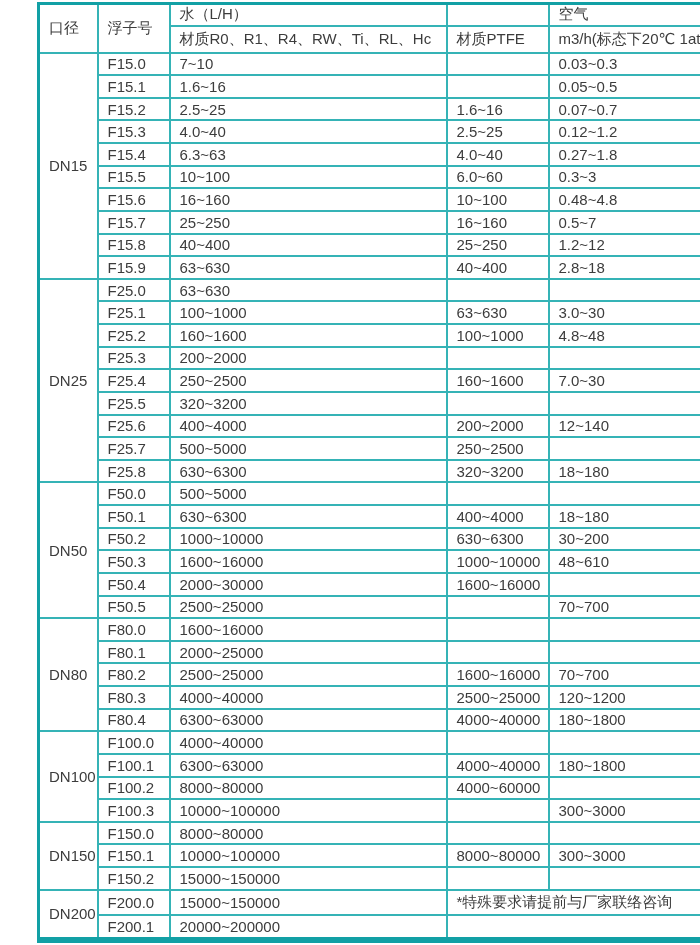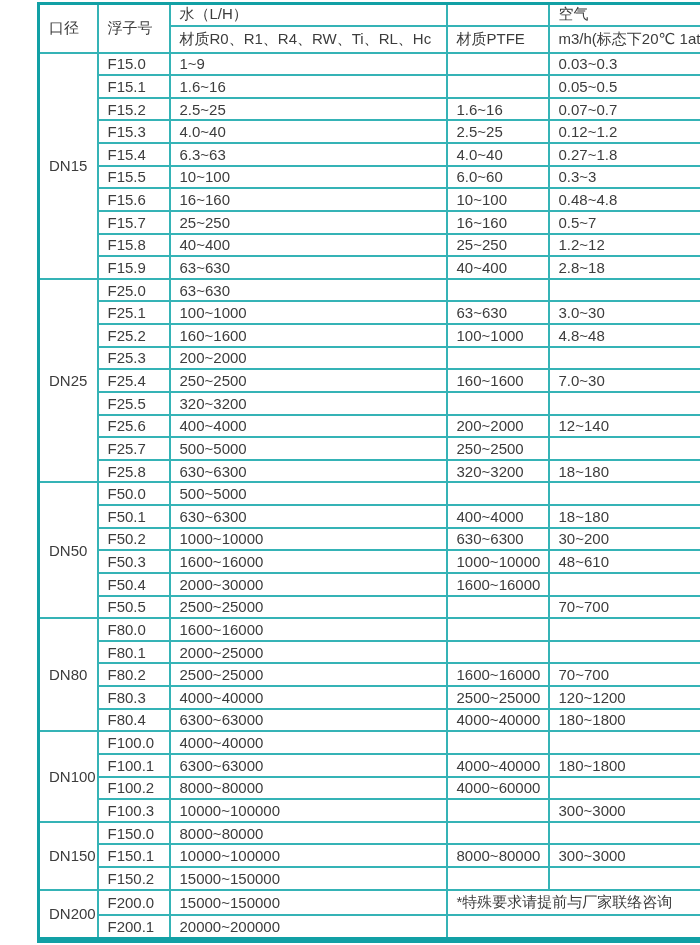--- a/index.html
+++ b/index.html
@@ -75,21 +75,21 @@
       <tr class="h2">
         <th>材质R0、R1、R4、RW、Ti、RL、Hc</th>
         <th>材质PTFE</th>
         <th>m3/h(标态下20℃ 1atm)</th>
       </tr>
     </thead>
     <tbody id="table-body">
         <tr>
           <td class="c-center" rowspan="10">DN15</td>
           <td class="c-center">F15.0</td>
-          <td>1~9</td>
+          <td>7~10</td>
           <td></td>
           <td>0.03~0.3</td>
         </tr>
         <tr>
           <td class="c-center">F15.1</td>
           <td>1.6~16</td>
           <td></td>
           <td>0.05~0.5</td>
         </tr>
         <tr>

